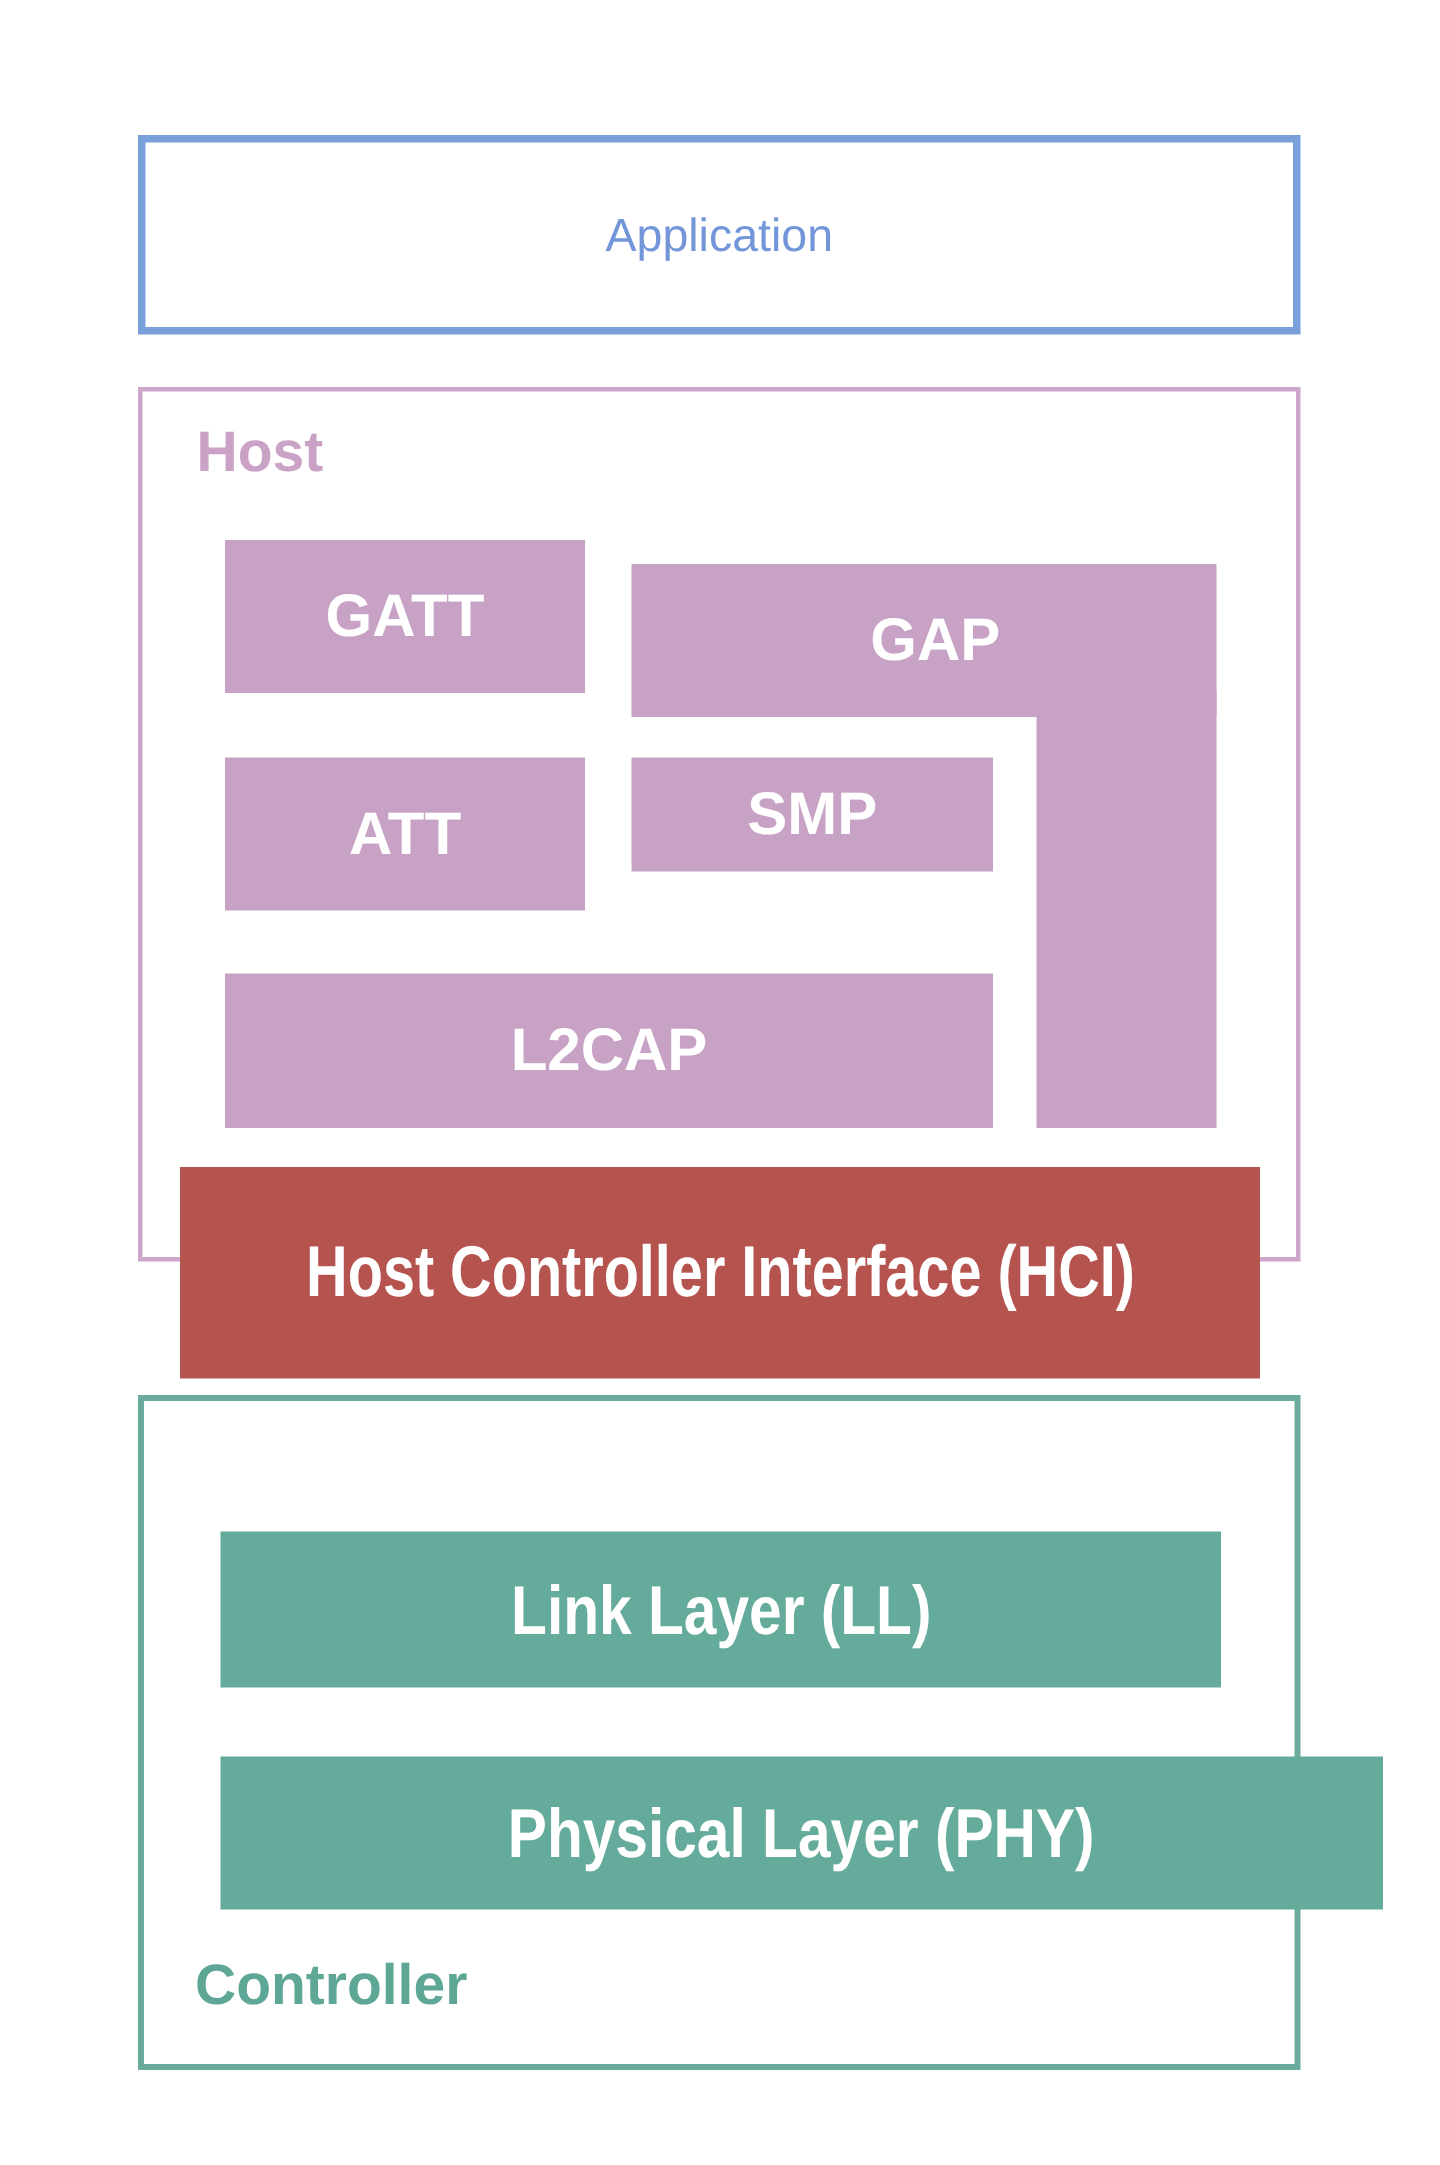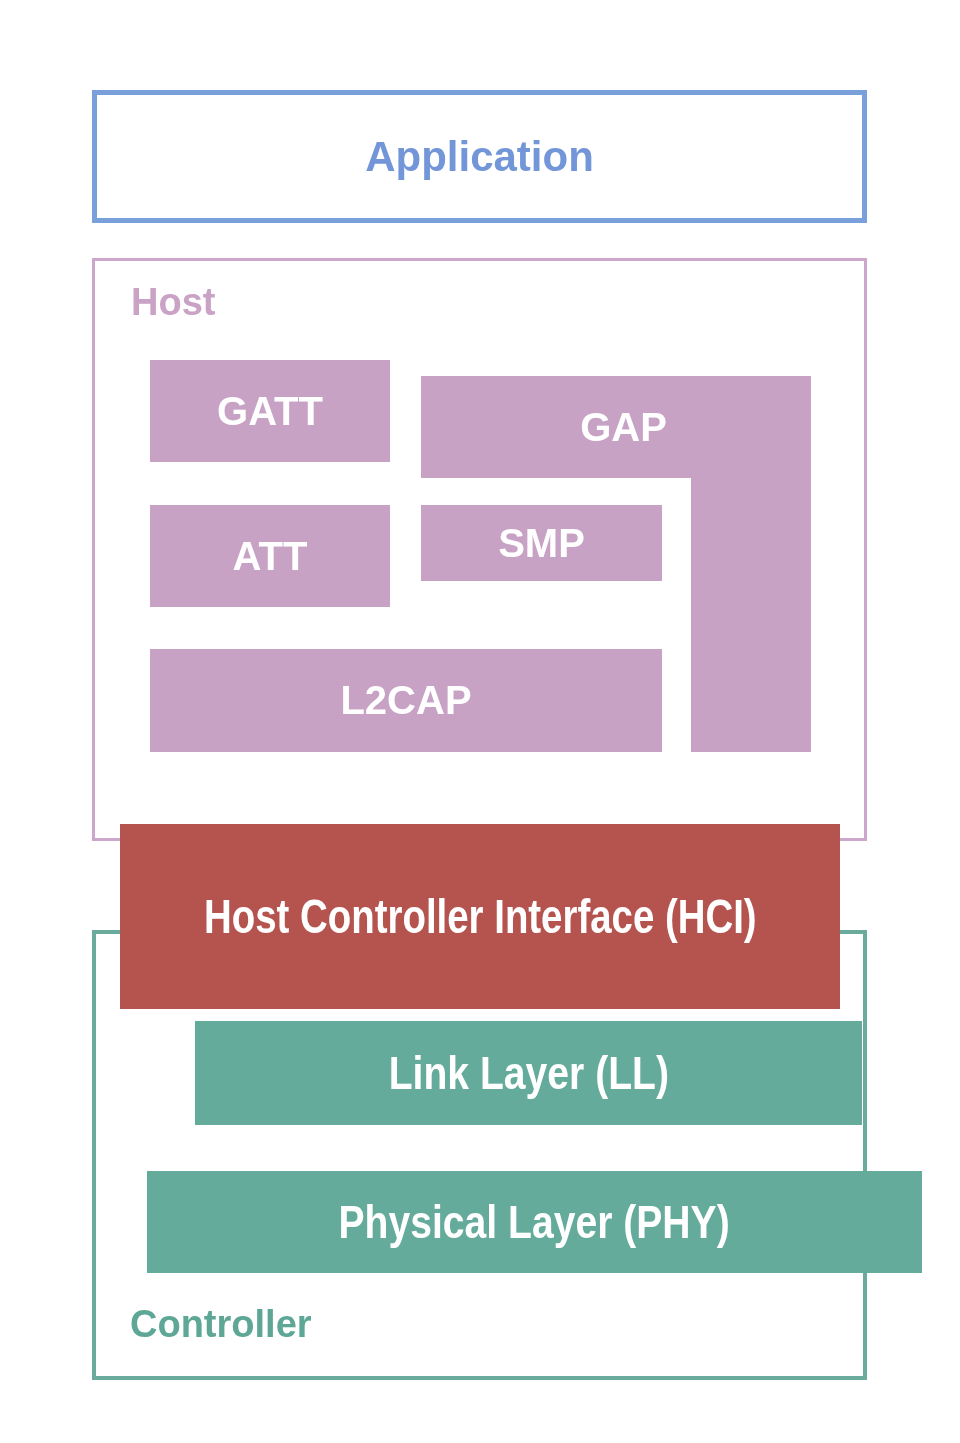--- a/index.html
+++ b/index.html
@@ -25,21 +25,21 @@
   .abs{position:absolute;box-sizing:border-box;}
   .center{display:flex;align-items:center;justify-content:center;}
 
   
   .app-box{
     left:92px;top:90px;width:775px;height:133px;
     border:5px solid var(--application-border);
   }
   .app-label{
     color:var(--application-text);
-    font-size:42px;font-weight:bold;
+    font-size:31px;font-weight:normal;
   }
 
   
   .host-box{
     left:92px;top:258px;width:775px;height:583px;
     border:3px solid var(--host-border);
   }
   .host-label{
     position:absolute;left:36px;top:20px;
     color:var(--host-text);
@@ -53,21 +53,21 @@
   }
   .gatt{left:150px;top:360px;width:240px;height:102px;}
   .gap-main{left:421px;top:376px;width:390px;height:102px;padding-left:15px;}
   .gap-arm{left:691px;top:460px;width:120px;height:292px;}
   .att{left:150px;top:505px;width:240px;height:102px;}
   .smp{left:421px;top:505px;width:241px;height:76px;}
   .l2cap{left:150px;top:649px;width:512px;height:103px;}
 
   
   .hci{
-    left:120px;top:824px;width:720px;height:185px;
+    left:120px;top:778px;width:720px;height:141px;
     background:var(--hci-fill);
     color:var(--block-text);
     z-index:5;
     align-items:center;
   }
   .hci-label{
     font-size:48px;font-weight:bold;white-space:nowrap;
     display:inline-block;
     transform:scaleX(0.80);transform-origin:50% 50%;
   }
@@ -79,21 +79,21 @@
   }
   .ctrl-label{
     position:absolute;left:34px;bottom:30px;
     color:var(--controller-text);
     font-size:38px;font-weight:bold;
   }
   .teal-block{
     background:var(--controller-block-fill);
     color:var(--block-text);
   }
-  .ll{left:147px;top:1021px;width:667px;height:104px;margin-left:48px;}
+  .ll{left:147px;top:1021px;width:667px;height:104px;}
   .phy{left:147px;top:1171px;width:775px;height:102px;}
   .cond-label{
     font-size:46px;font-weight:bold;white-space:nowrap;
     display:inline-block;
     transform:scaleX(0.85);transform-origin:50% 50%;
   }
 </style>
 </head>
 <body>
 

